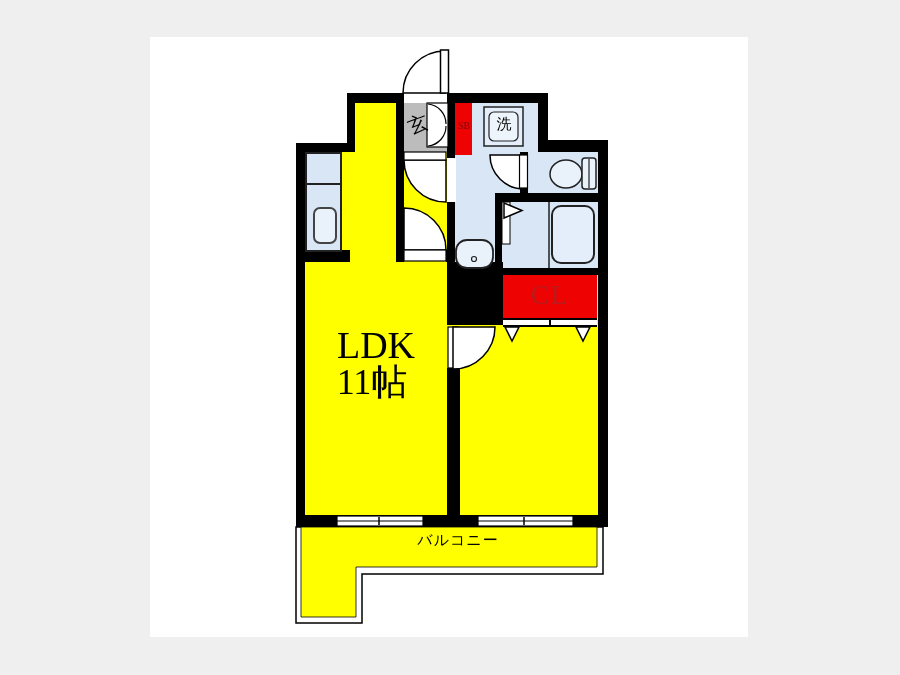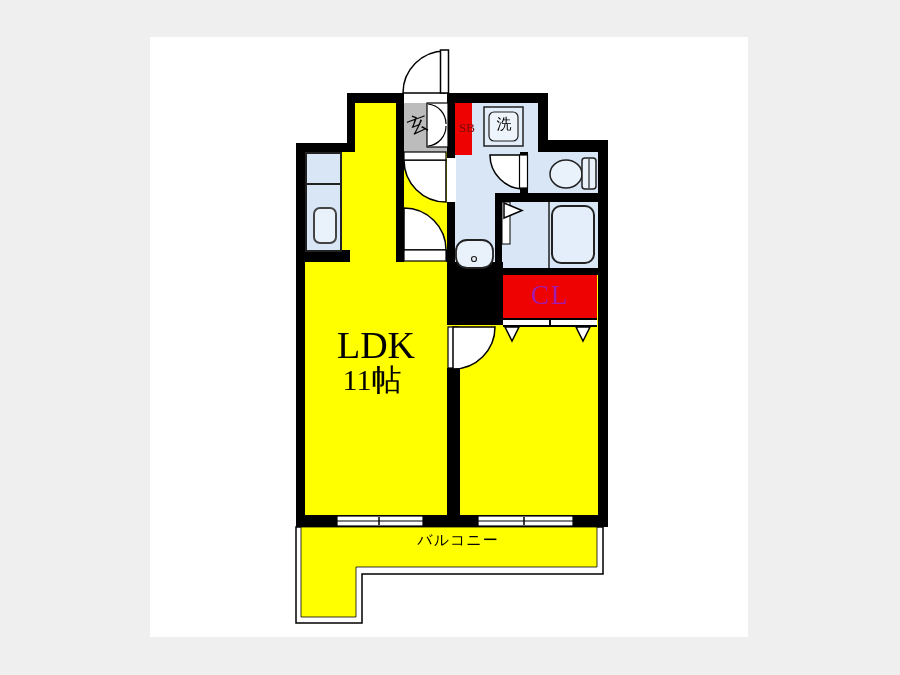--- a/index.html
+++ b/index.html
@@ -18,24 +18,24 @@
   .gray{background:#bcbcbc;}
   .wall{background:#000000;}
   .white{background:#ffffff;}
   .label{
     color:#000;
     text-align:center;
     line-height:1.05;
     white-space:nowrap;
   }
   .label-ldk{font-size:38px;}
-  .label-ldk2{font-size:30px;}
+  .label-ldk2{font-size:36px;}
   .label-yo{font-size:42px;}
-  .label-cl{font-size:27px;color:#a21caf;letter-spacing:2px;}
-  .label-sb{font-size:13px;color:#7a0a0a;text-align:right;}
+  .label-cl{font-size:27px;color:#b91c1c;letter-spacing:2px;}
+  .label-sb{font-size:10px;color:#7a0a0a;}
   .label-gen{font-size:20px;transform:rotate(-20deg);}
   .label-sen{font-size:15px;}
   .label-bal{font-size:15px;letter-spacing:1px;font-family:Liberation Mono, monospace;}
   .counter{
     left:305px;top:152px;width:37px;height:100px;
     background:#d8e6f6;border:2px solid #222;box-sizing:border-box;
   }
   .counter-divider{position:absolute;left:0;top:29px;width:100%;height:2px;background:#222;}
   .counter-sink{
     position:absolute;left:6px;top:53px;width:24px;height:37px;

